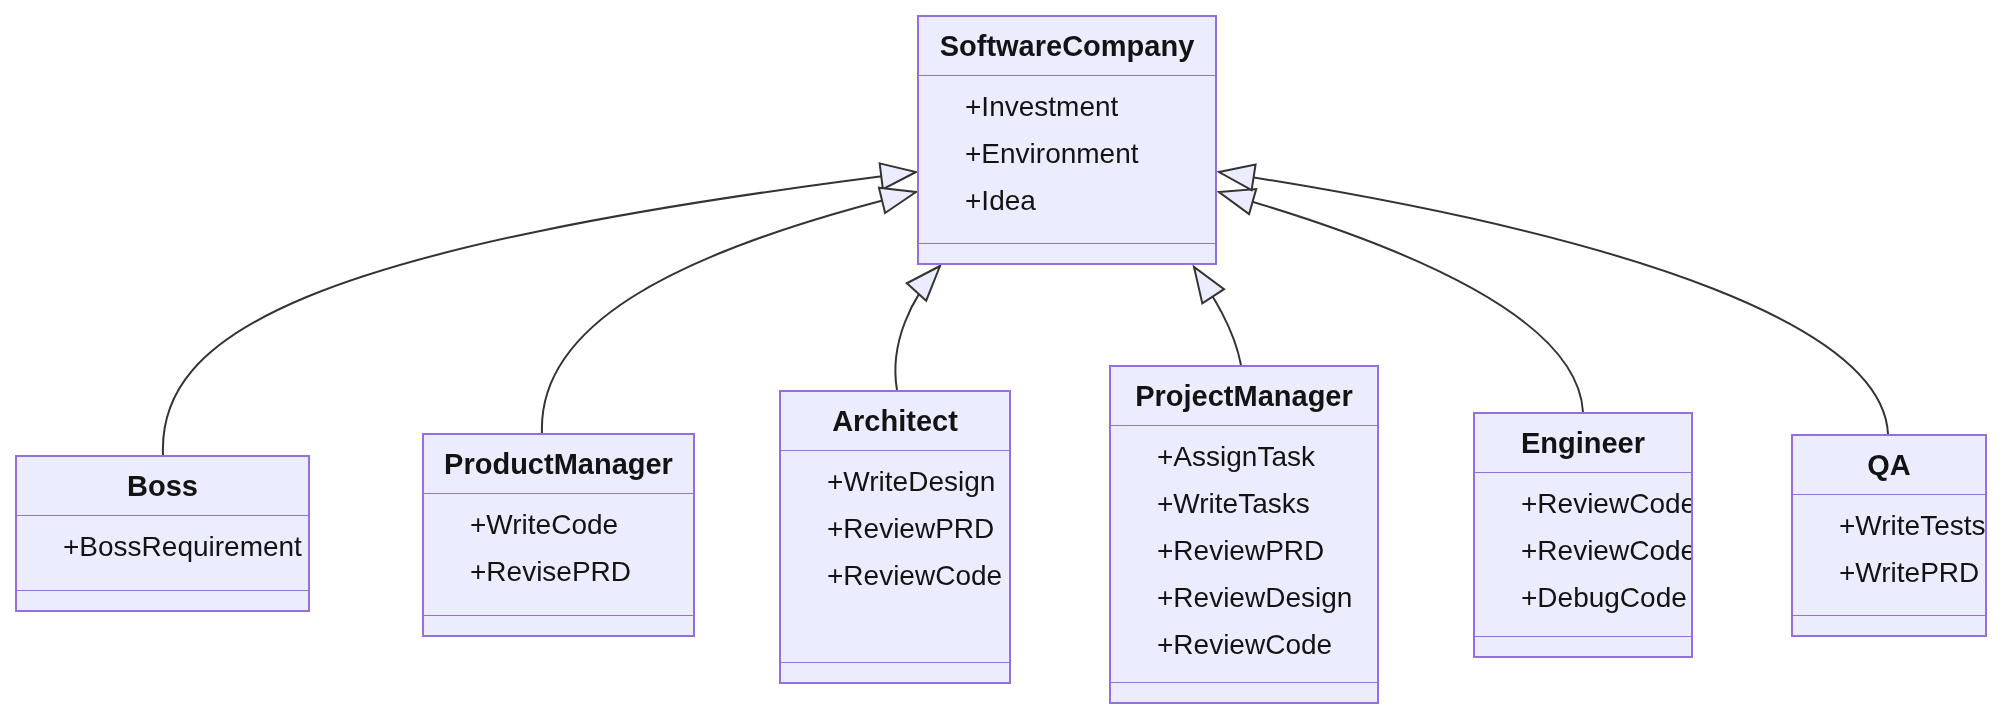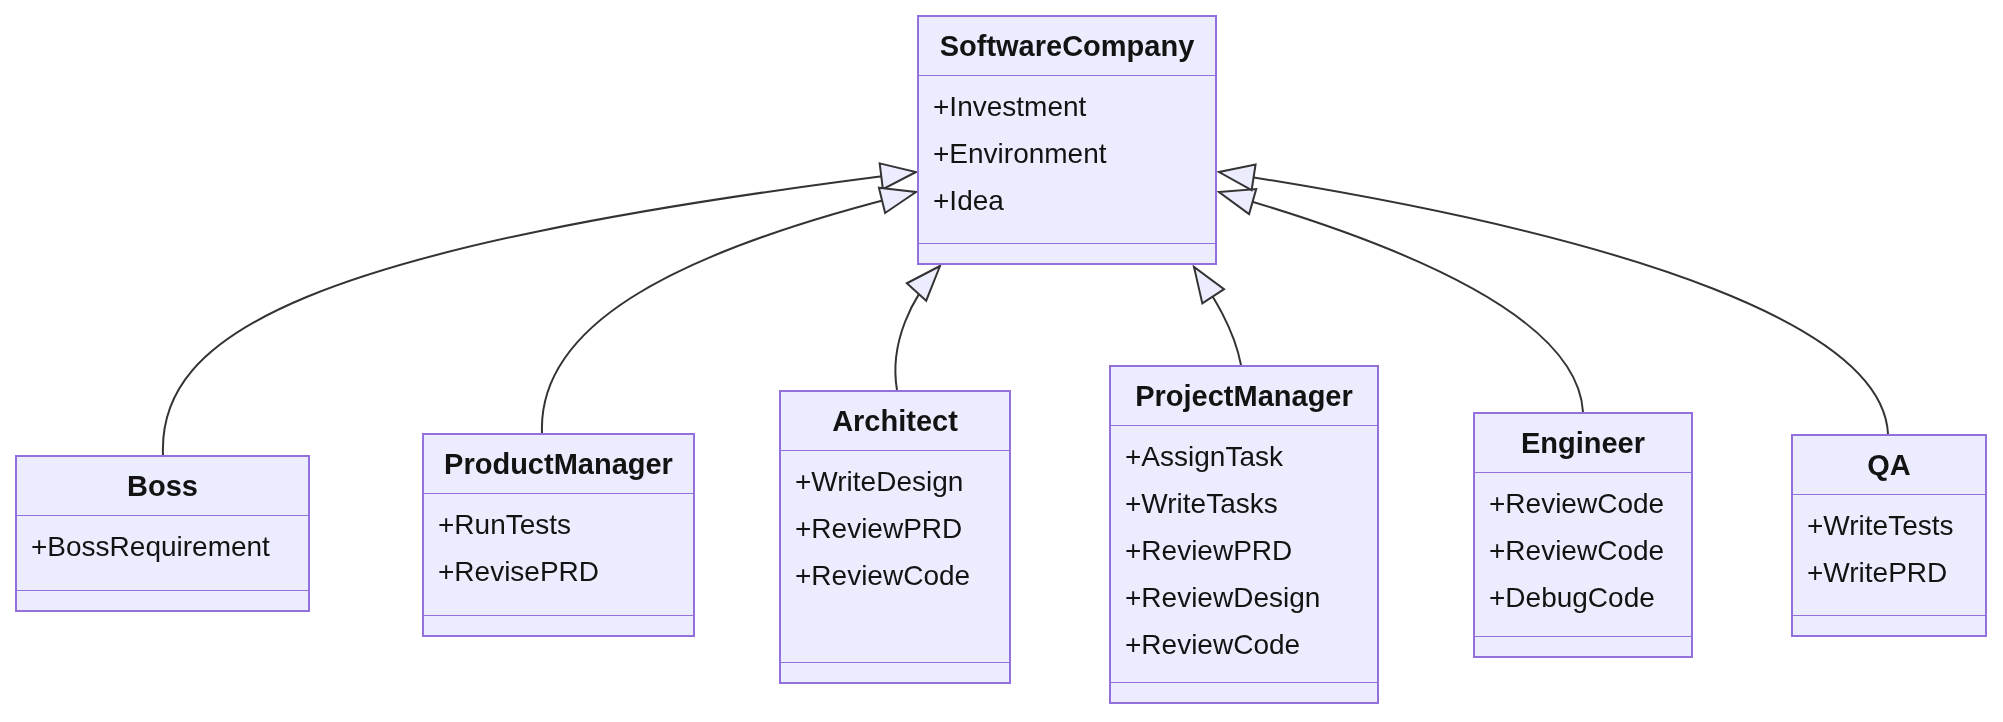--- a/index.html
+++ b/index.html
@@ -21,21 +21,21 @@
   }
   .cls-title{
     flex:0 0 58px;display:flex;align-items:center;justify-content:center;
     font-weight:bold;font-size:29px;
     border-bottom:1.5px solid var(--node-border,#9370DB);
     white-space:nowrap;
   }
   .cls-attrs{
     flex:1 1 auto;overflow:hidden;
     padding:7px 8px 0 14px;
-    font-size:28px;line-height:47px;white-space:nowrap;
+    font-size:28px;line-height:47px;white-space:nowrap;margin-left:32px;
   }
   .cls-footer{
     flex:0 0 19px;
     border-top:1.5px solid var(--node-border,#9370DB);
   }
 </style>
 </head>
 <body>
 
 <div class="canvas">
@@ -68,21 +68,21 @@
     <div class="cls-title">Boss</div>
     <div class="cls-attrs">
       <div>+BossRequirement</div>
     </div>
     <div class="cls-footer"></div>
   </div>
 
   <div class="cls" style="left:422px;top:433px;width:273px;height:204px">
     <div class="cls-title">ProductManager</div>
     <div class="cls-attrs">
-      <div>+RunTests</div>
+      <div>+WriteCode</div>
       <div>+RevisePRD</div>
     </div>
     <div class="cls-footer"></div>
   </div>
 
   <div class="cls" style="left:779px;top:390px;width:232px;height:294px">
     <div class="cls-title">Architect</div>
     <div class="cls-attrs">
       <div>+WriteDesign</div>
       <div>+ReviewPRD</div>

